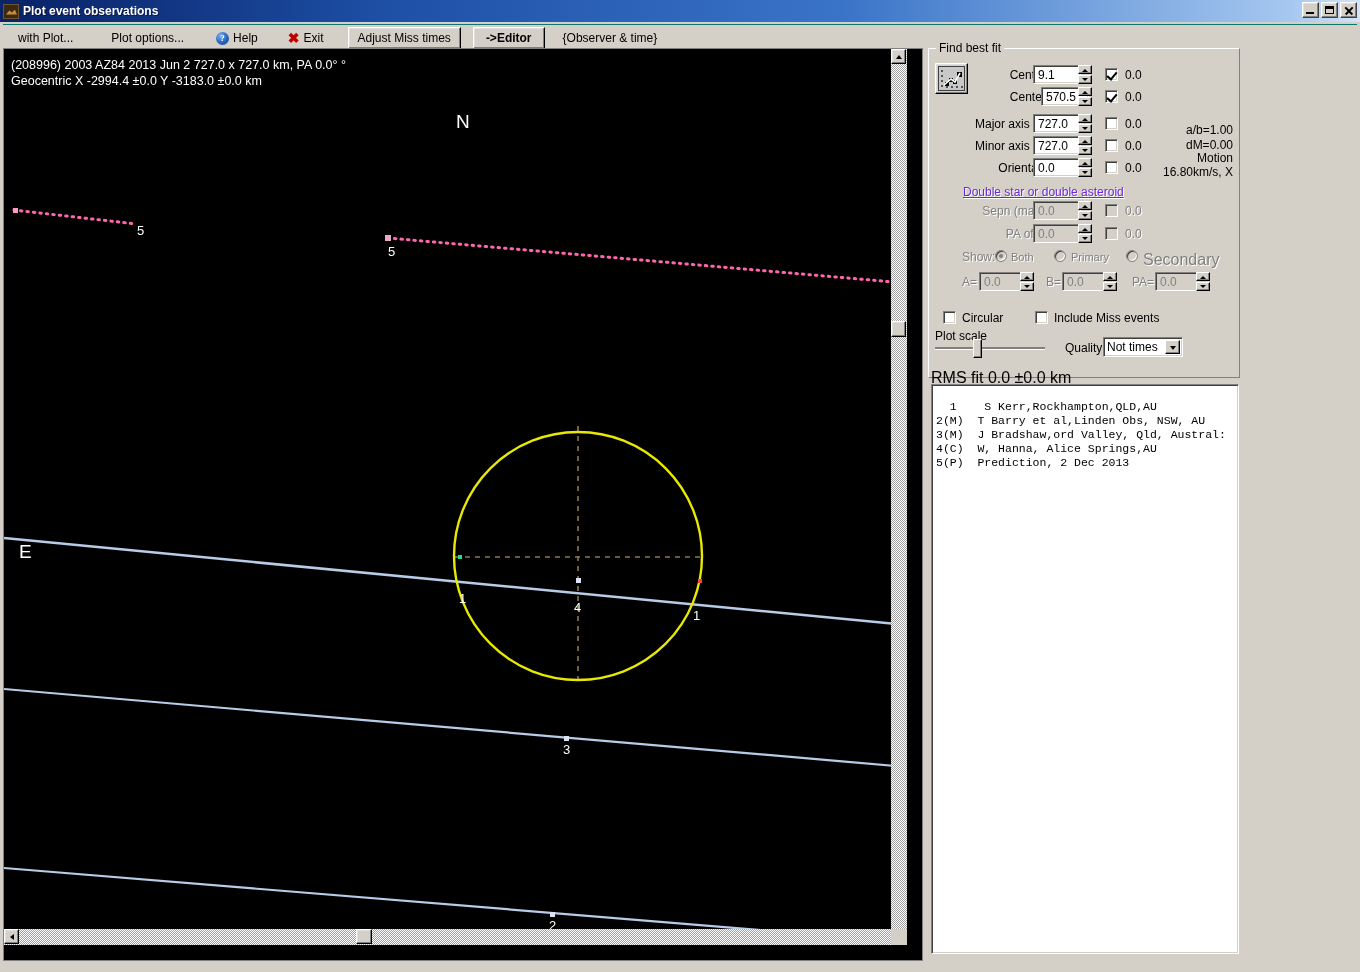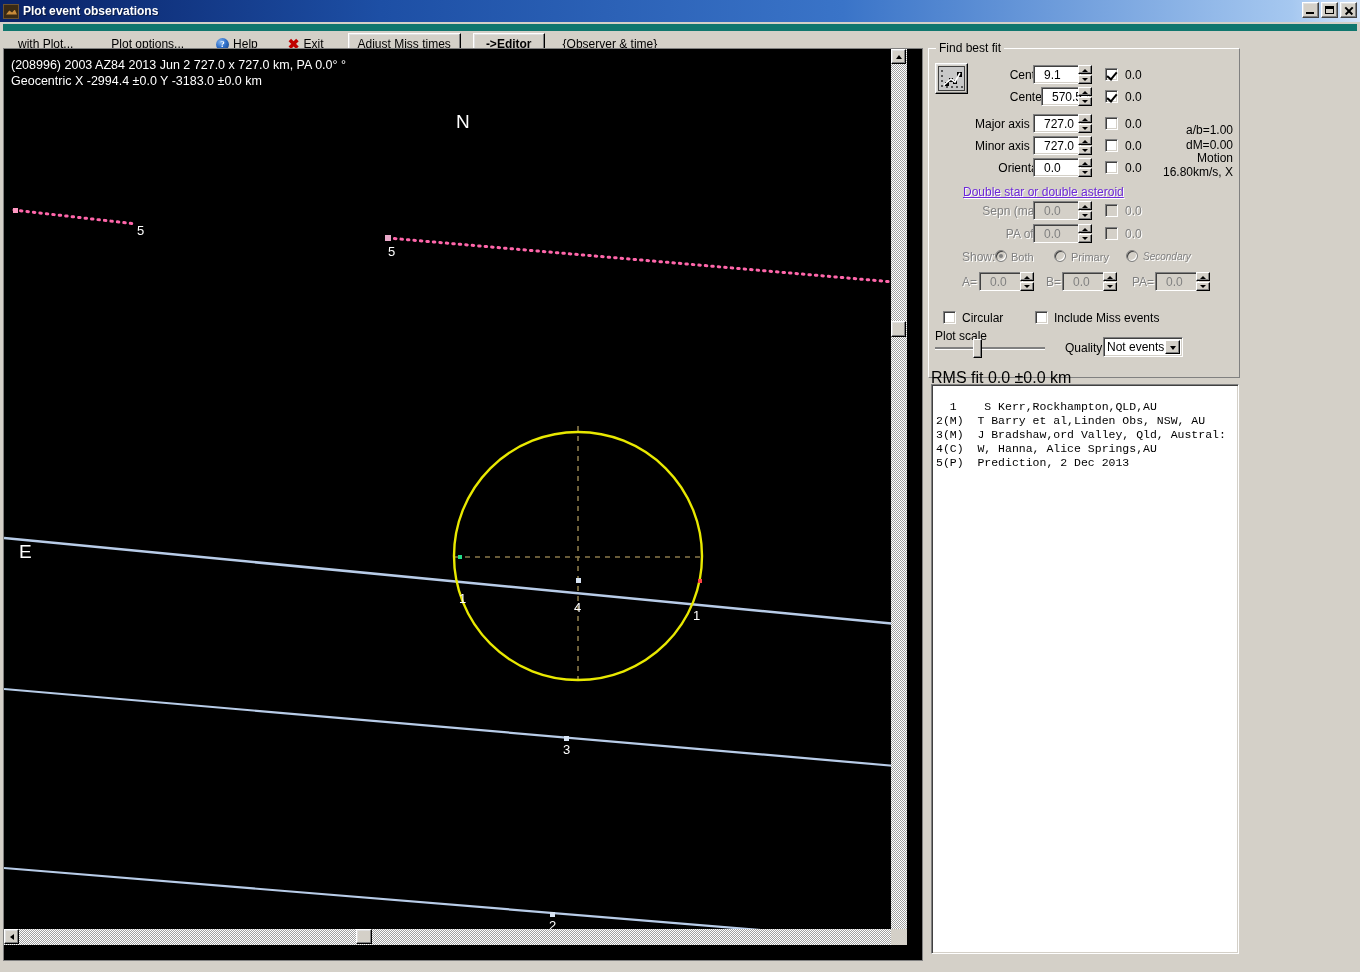--- a/index.html
+++ b/index.html
@@ -53,21 +53,21 @@
   .tbtn.min i{ left:3px; bottom:3px; width:8px; height:2px; }
   .tbtn.max i{ left:3px; top:3px; width:9px; height:8px; border:1px solid #000; background:transparent; box-sizing:border-box;}
   .tbtn.max i:after{content:"";position:absolute;left:0;top:0;right:0;height:2px;background:#000;}
   .tbtn.close i.a{ left:3px; top:7px; width:10px; height:1.5px; transform:rotate(45deg); }
   .tbtn.close i.b{ left:3px; top:7px; width:10px; height:1.5px; transform:rotate(-45deg); }
 
   
   #toolbar {
     position:absolute; left:3px; top:24px; width:1354px; height:26px;
     background:#d4d0c8;
-    border-top:7px solid #0f766e;
+    border-top:1px solid #0f766e;
     display:flex; align-items:center;
   }
   .tb-item {
     font-size:12px; color:#000; white-space:nowrap;
     padding:0 6px; height:22px; display:flex; align-items:center; cursor:default;
   }
   .tb-item.a { margin-left:9px; }
   .tb-gap-1 { width:26px; }
   .tb-gap-2 { width:20px; }
   .tb-gap-3 { width:18px; }
@@ -169,21 +169,21 @@
   }
 
   .lbl { font-size:12px; color:#000; white-space:nowrap; }
   .lbl.dis { color:#808080; text-shadow: 1px 1px 0 #fff; }
 
   .field{
     position:absolute; height:19px; box-sizing:border-box;
     background:#fff;
     border:1px solid #808080; border-right-color:#fff; border-bottom-color:#fff;
     box-shadow: inset 1px 1px 0 #404040, inset -1px -1px 0 #d4d0c8;
-    display:flex; align-items:center; padding-left:10px;
+    display:flex; align-items:center; padding-left:4px;
     font-size:12px; font-family:"Liberation Sans", sans-serif;
   }
   .field.dis{ background:#d4d0c8; color:#808080; }
   .spin{
     position:absolute; width:14px; height:19px; box-sizing:border-box;
   }
   .spin b{
     position:absolute; left:0; width:14px; height:9px; box-sizing:border-box;
     background:#d4d0c8;
     border:1px solid #fff; border-right-color:#000; border-bottom-color:#000;
@@ -541,21 +541,21 @@
         </div>
       <div class="chk dis" style="left:176px;top:178px;"></div>
       <div class="lbl dis" style="position:absolute;left:196px;top:178px;">0.0</div>
 
       <div class="lbl dis" style="position:absolute;left:33px;top:201px;">Show:</div>
       <div class="radio on" style="left:66px;top:201px;"></div>
       <div class="lbl dis" style="position:absolute;left:82px;top:202px;font-size:11px;">Both</div>
       <div class="radio" style="left:125px;top:201px;"></div>
       <div class="lbl dis" style="position:absolute;left:142px;top:202px;font-size:11px;">Primary</div>
       <div class="radio" style="left:197px;top:201px;"></div>
-      <div class="lbl dis" style="position:absolute;left:214px;top:202px;font-size:10px;font-style:italic;">Secondary</div>
+      <div class="lbl dis" style="position:absolute;left:214px;top:202px;font-size:16px;">Secondary</div>
 
       <div class="lbl dis" style="position:absolute;left:33px;top:226px;">A=</div>
       <div class="field dis" style="left:50px;top:223px;width:44px;">
           <span>0.0</span>
         </div>
       <div class="spin" style="left:91px;top:223px;">
           <b class="t">
             <s></s>
           </b>
           <b class="b">
@@ -593,21 +593,21 @@
       <div class="lbl" style="position:absolute;left:33px;top:262px;">Circular</div>
       <div class="chk" style="left:106px;top:262px;"></div>
       <div class="lbl" style="position:absolute;left:125px;top:262px;">Include Miss events</div>
 
       <div class="lbl" style="position:absolute;left:6px;top:280px;">Plot scale</div>
       <div id="slider-track"></div>
       <div id="slider-thumb"></div>
 
       <div class="lbl" style="position:absolute;left:136px;top:292px;">Quality</div>
       <div class="combo" style="left:174px;top:288px;width:80px;">
-        <span>Not events</span>
+        <span>Not times</span>
         <span class="arrowbox">
             <s></s>
           </span>
       </div>
 
       <div id="rmsfit" class="lbl">RMS fit 0.0 ±0.0 km</div>
     </div>
 
     <div id="obslist">
       <div class="row">  1    S Kerr,Rockhampton,QLD,AU</div>

